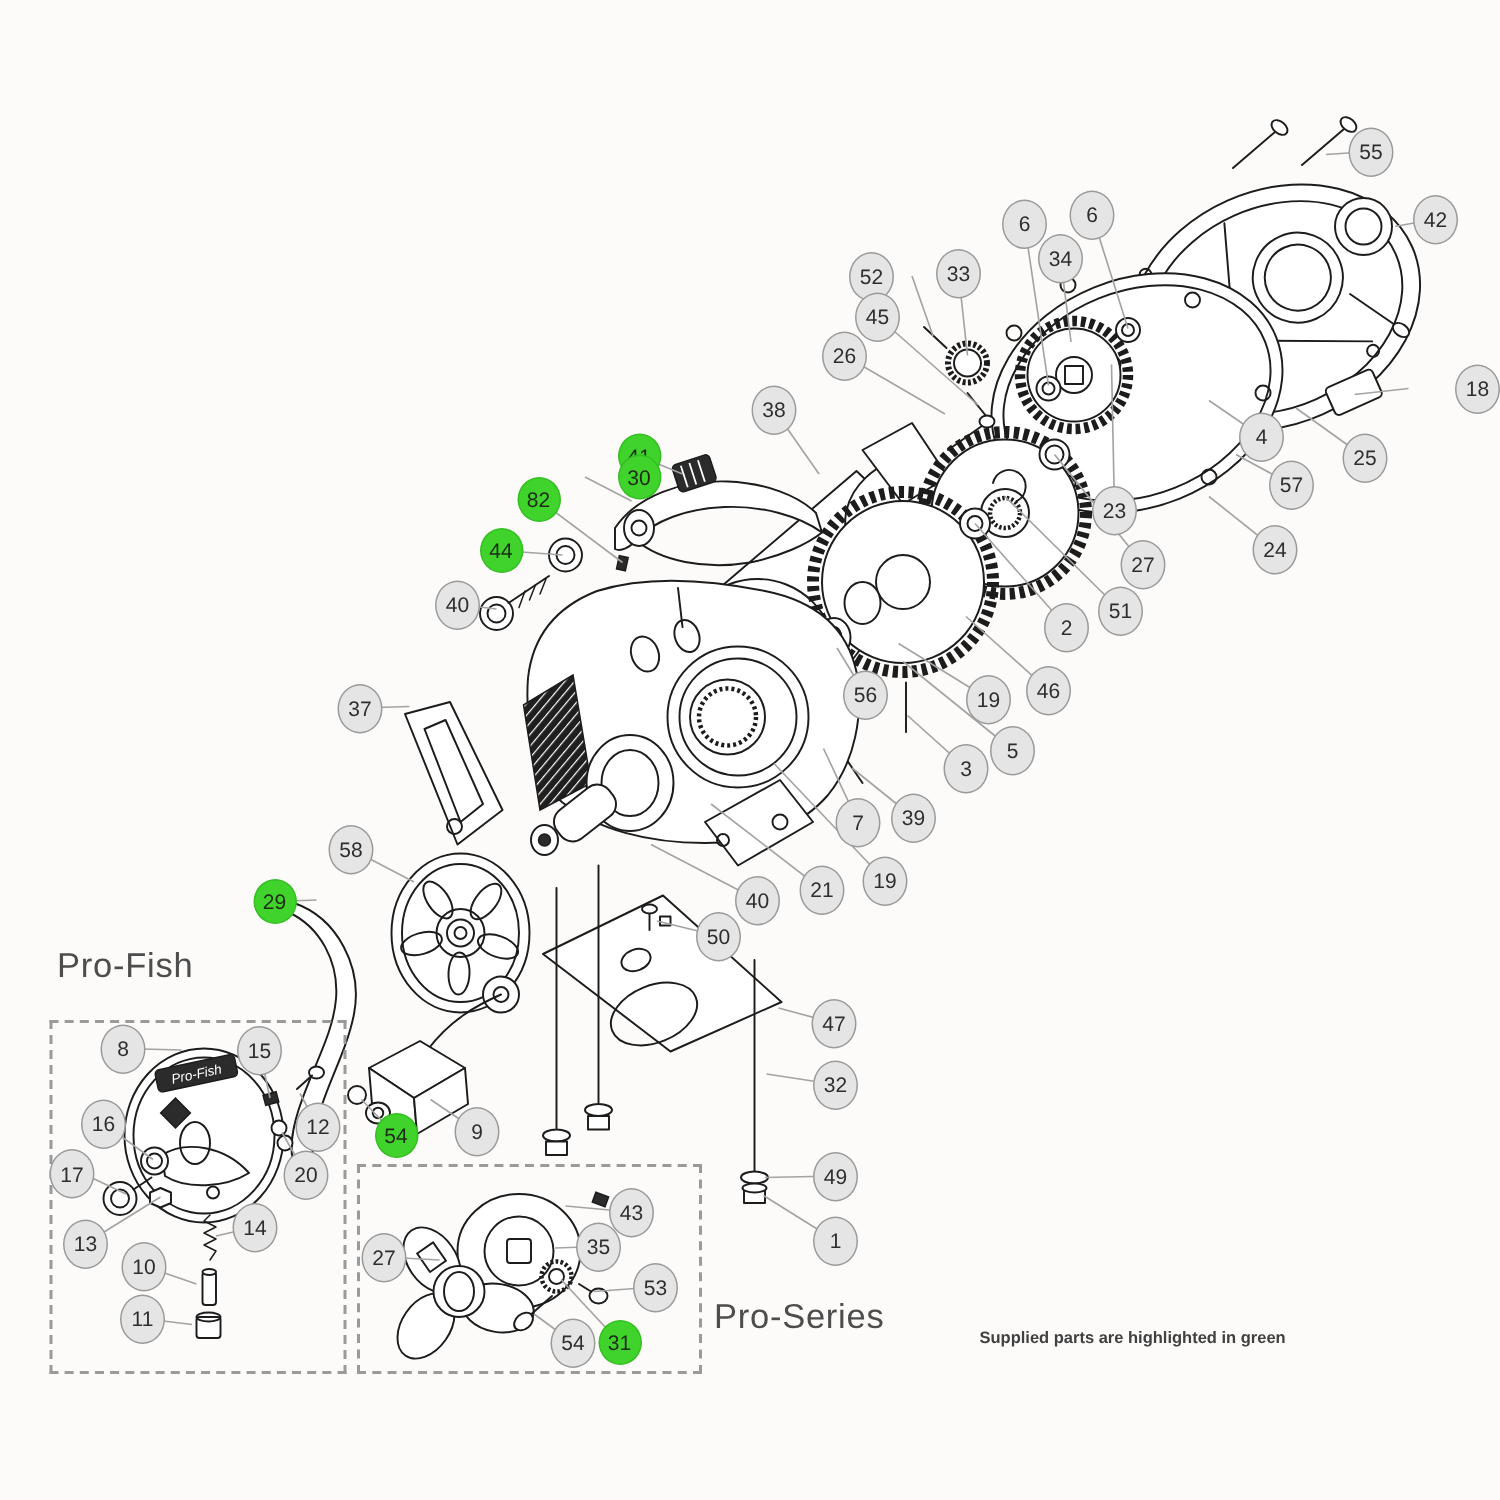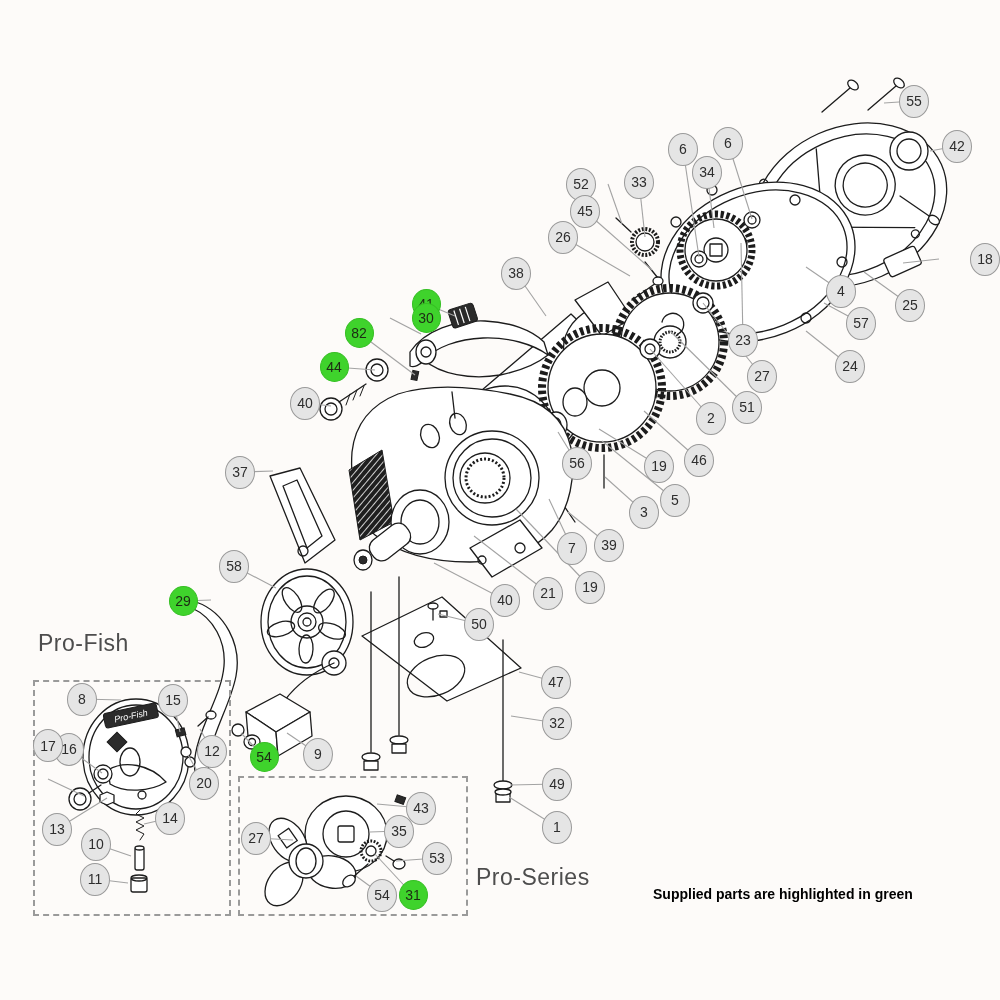--- a/index.html
+++ b/index.html
@@ -11,21 +11,21 @@
   .fd{fill:#2b2b2b;stroke:#1c1c1c;stroke-width:1}
   .teeth{fill:none;stroke:#1c1c1c}
   .thin{stroke-width:1}
   #leader-lines line{stroke:#a3a3a3;stroke-width:1.1}
   .balloon{position:absolute;width:30px;height:33px;border-radius:50%;background:#e5e5e5;
            border:1.5px solid #9a9a9a;display:flex;align-items:center;justify-content:center;
            font-size:14px;color:#2e2e2e;box-sizing:border-box;z-index:5;}
   .balloon.green{width:29px;height:30px;background:#3fd32c;border:1px solid #35bf23;color:#1d2b14;}
   .dashed-box{position:absolute;border:2px dashed #9a9a9a;z-index:1;}
   .series-label{position:absolute;color:#4d4d4d;font-size:23px;letter-spacing:.5px;z-index:4;}
-  .note-label{position:absolute;color:#000000;font-size:14px;font-weight:bold;z-index:4;}
+  .note-label{position:absolute;color:#404040;font-size:11px;font-weight:bold;z-index:4;}
 </style>
 </head>
 <body>
 
 <div id="stage">
 
   <svg id="art" width="1000" height="1000" viewBox="0 0 1000 1000">
     <defs>
       <pattern id="hatch" patternUnits="userSpaceOnUse" width="5" height="5" patternTransform="rotate(40)">
         <rect width="5" height="5" fill="#1f1f1f"></rect>
@@ -392,21 +392,21 @@
       <div class="balloon green" style="left: 319.5px; top: 352px;">44</div>
       <div class="balloon" style="left: 290px; top: 386.5px;">40</div>
       <div class="balloon" style="left: 225px; top: 455.5px;">37</div>
       <div class="balloon" style="left: 219px; top: 549.5px;">58</div>
       <div class="balloon green" style="left: 168.5px; top: 586px;">29</div>
       <div class="balloon" style="left: 67px; top: 682.5px;">8</div>
       <div class="balloon" style="left: 158px; top: 683.5px;">15</div>
       <div class="balloon" style="left: 197px; top: 734.5px;">12</div>
       <div class="balloon" style="left: 189px; top: 766.5px;">20</div>
       <div class="balloon" style="left: 54px; top: 732.5px;">16</div>
-      <div class="balloon" style="left: 33px; top: 729px;">17</div>
+      <div class="balloon" style="left: 33px; top: 766px;">17</div>
       <div class="balloon" style="left: 42px; top: 812.5px;">13</div>
       <div class="balloon" style="left: 155px; top: 801.5px;">14</div>
       <div class="balloon" style="left: 81px; top: 827.5px;">10</div>
       <div class="balloon" style="left: 80px; top: 862.5px;">11</div>
       <div class="balloon green" style="left: 249.5px; top: 742px;">54</div>
       <div class="balloon" style="left: 303px; top: 737.5px;">9</div>
       <div class="balloon" style="left: 241px; top: 821.5px;">27</div>
       <div class="balloon" style="left: 406px; top: 791.5px;">43</div>
       <div class="balloon" style="left: 384px; top: 814.5px;">35</div>
       <div class="balloon" style="left: 422px; top: 841.5px;">53</div>

